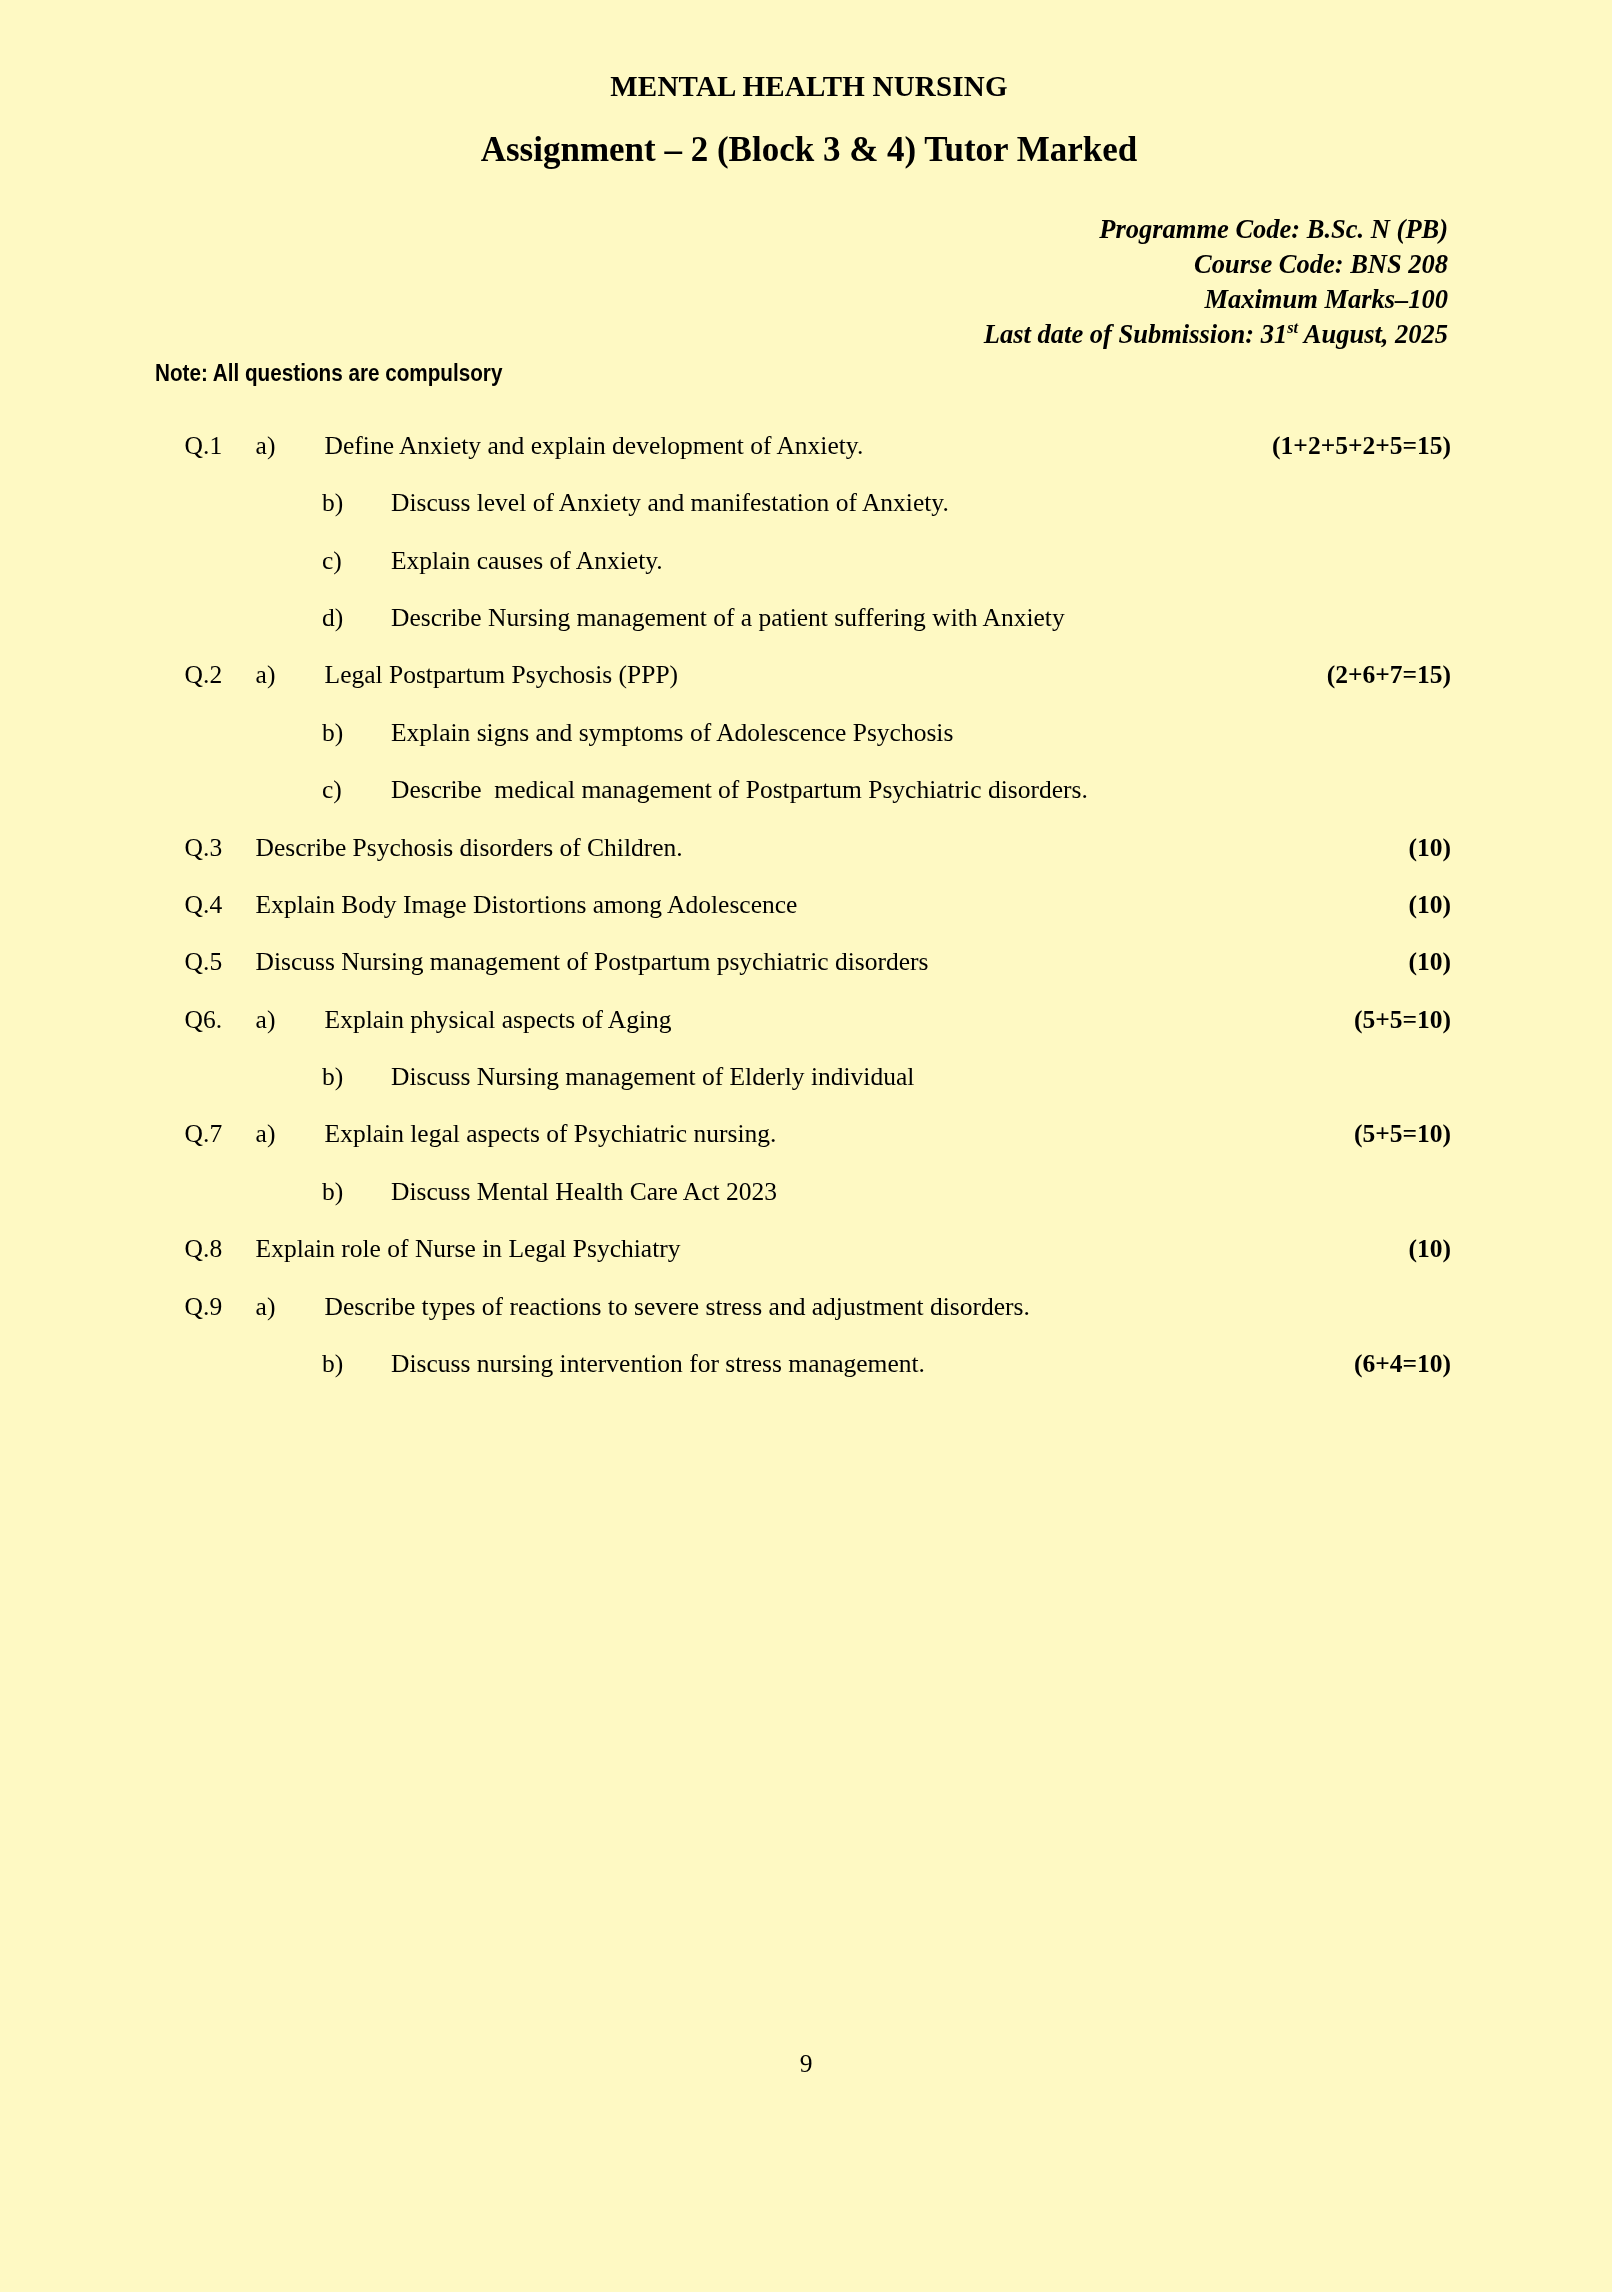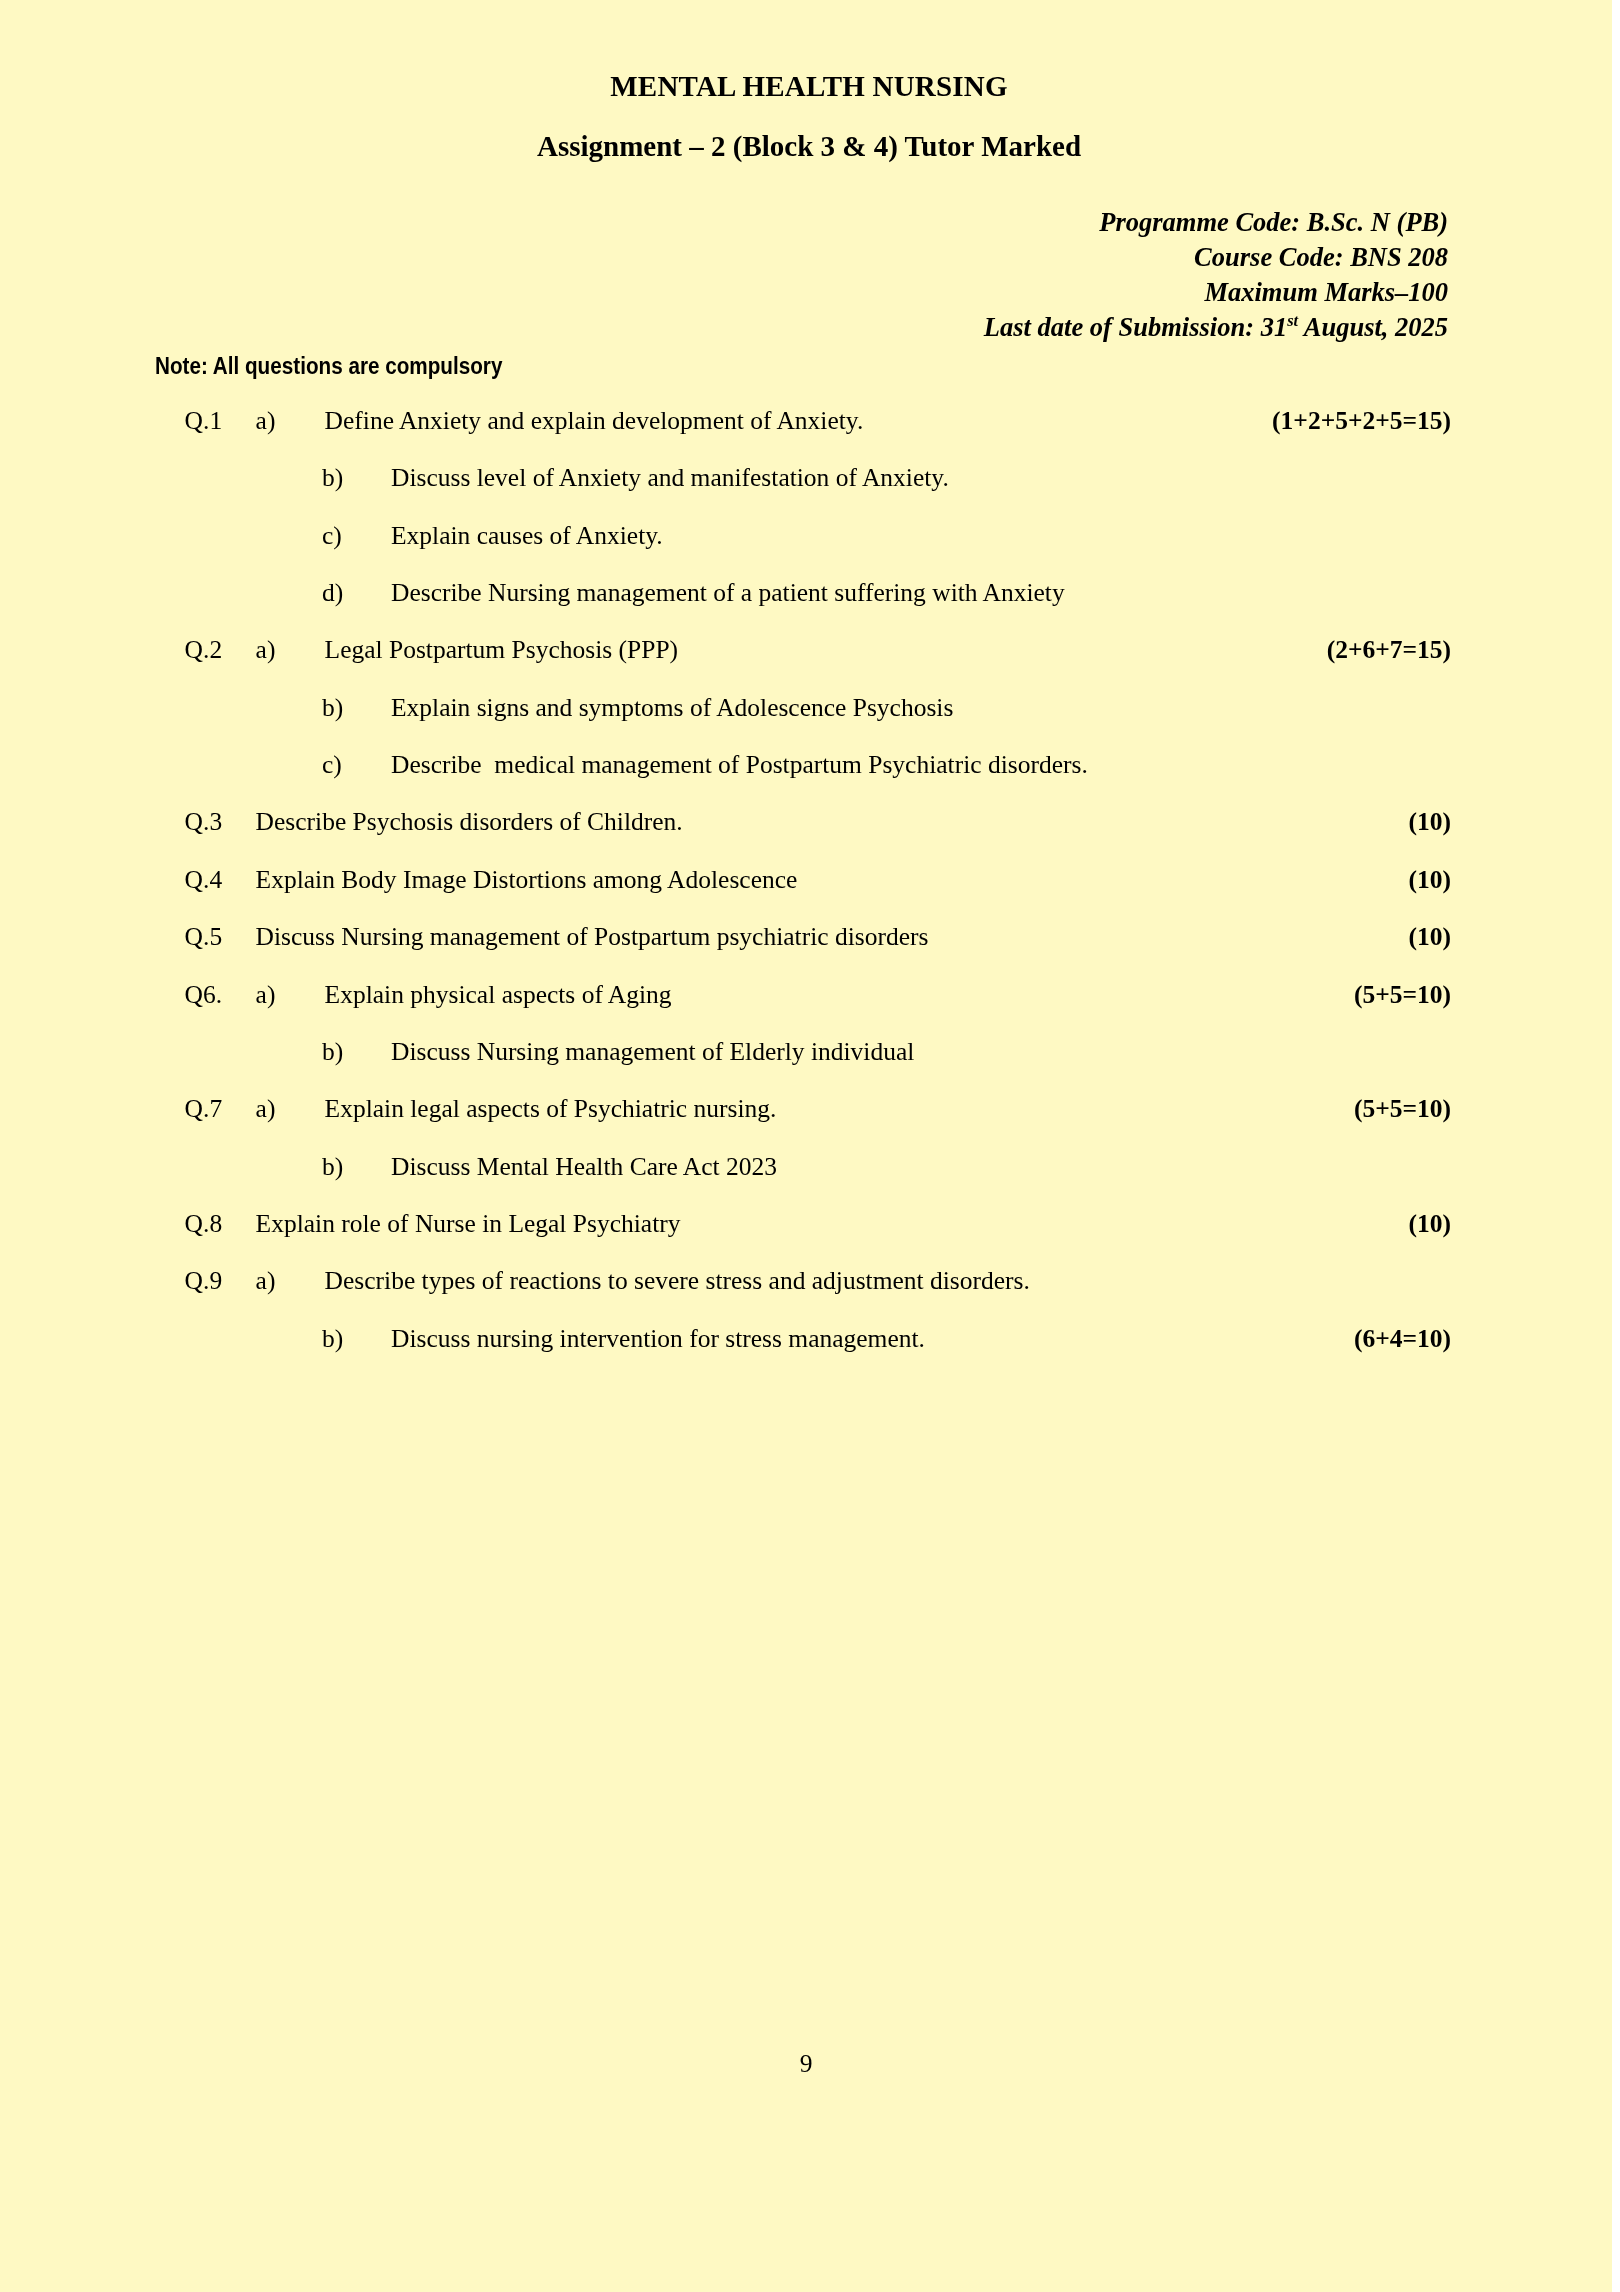--- a/index.html
+++ b/index.html
@@ -32,21 +32,21 @@
     text-align: center;
     font-weight: bold;
     font-size: 29px;
     letter-spacing: 0.2px;
     margin: 0 0 25.5px 0;
     line-height: 1.2;
   }
   .doc-subtitle {
     text-align: center;
     font-weight: bold;
-    font-size: 29px;
+    font-size: 35px;
     margin: 0 0 41px 0;
     line-height: 1.2;
   }
   .meta-block {
     text-align: right;
     font-weight: bold;
     font-size: 26.5px;
     line-height: 1.32;
     margin: 0;
     padding-right: 2.9px;
@@ -60,21 +60,21 @@
     font-weight: bold;
     font-size: 23.5px;
     margin: 7.8px 0 0 -11.8px;
     transform: scaleX(0.88);
     transform-origin: left center;
     white-space: nowrap;
   }
 
   
   .questions {
-    margin-top: 25px;
+    margin-top: 43px;
   }
   .qrow {
     display: flex;
     align-items: flex-start;
     font-size: 25.5px;
     line-height: 1.25;
     margin-bottom: 25.5px;
   }
 
   .q-label {

